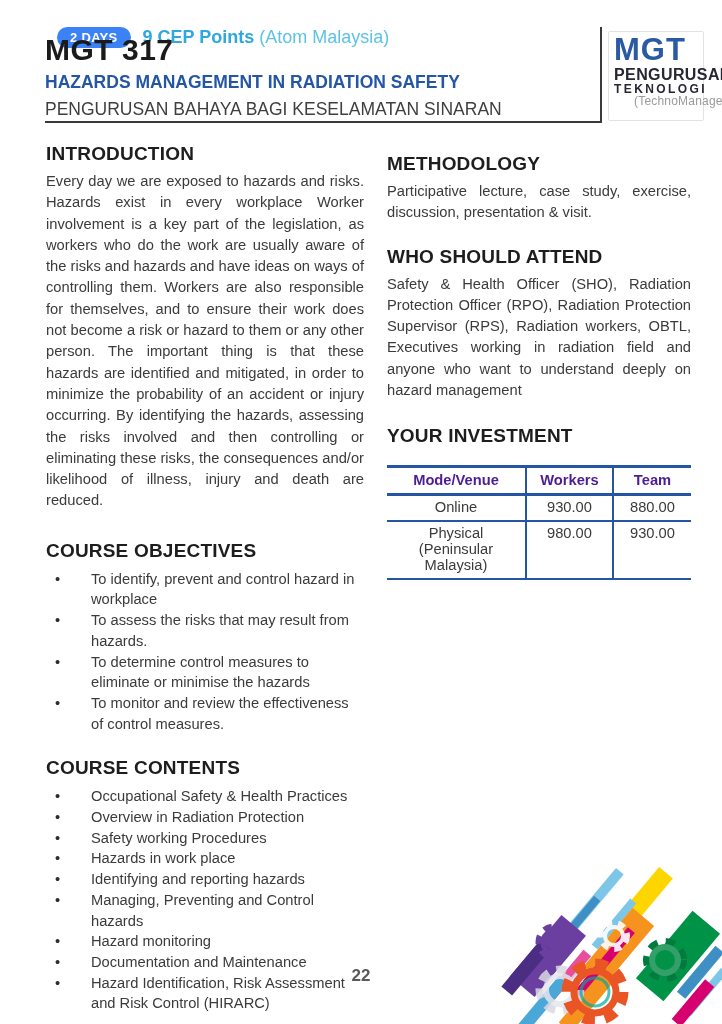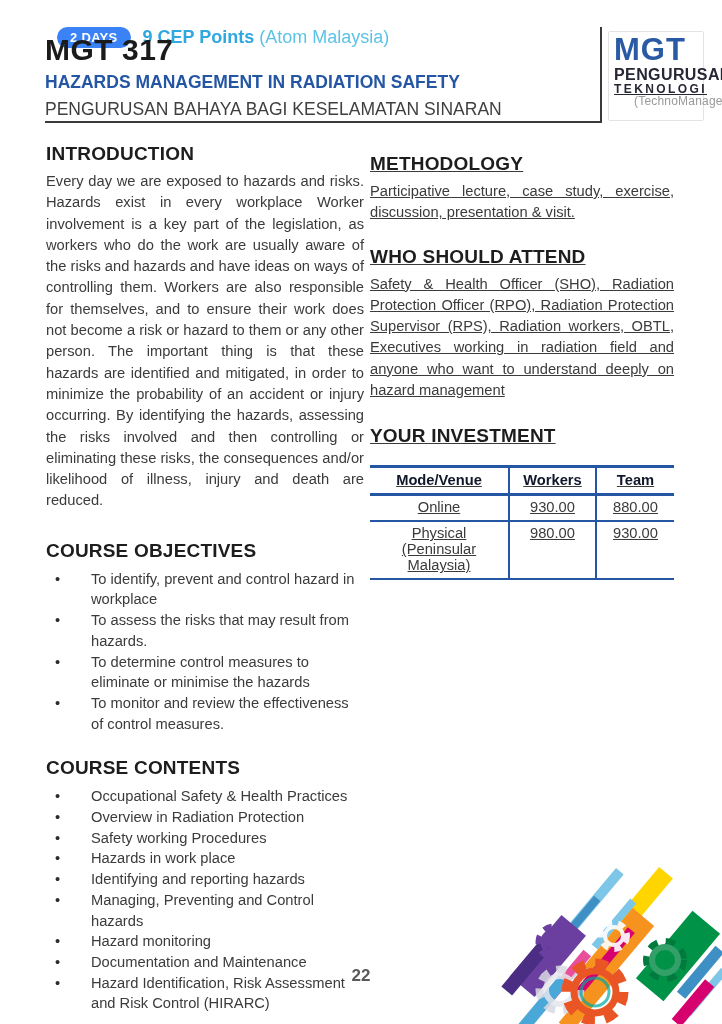--- a/index.html
+++ b/index.html
@@ -36,26 +36,26 @@
 
   .header-vline { position: absolute; left: 600px; top: 27px; width: 2px; height: 96px; background: #3a3a3a; }
   .header-hline { position: absolute; left: 45px; top: 121px; width: 557px; height: 2px; background: #3a3a3a; }
 
   .logo {
     position: absolute; left: 608px; top: 31px; width: 96px; height: 90px;
     padding: 2px 5px; border: 1px solid #e3e3e3; border-radius: 2px;
   }
   .logo-mgt { font-size: 31px; font-weight: bold; color: #2b5aa5; line-height: 32px; letter-spacing: 1px; font-stretch: condensed; }
   .logo-l2 { font-size: 16px; font-weight: bold; color: #262635; line-height: 14px; letter-spacing: 0.4px; margin-top: 2px; }
-  .logo-l3 { font-size: 12px; font-weight: bold; color: #262635; line-height: 14px; letter-spacing: 2.4px; text-decoration: underline; }
+  .logo-l3 { font-size: 12px; font-weight: bold; color: #262635; line-height: 14px; letter-spacing: 2.4px; }
   .logo-l4 { font-size: 12px; color: #9a9a9a; line-height: 10px; letter-spacing: 0.2px; padding-left: 20px; }
 
   
   .col-left  { position: absolute; left: 46px;  top: 142px; width: 318px; }
-  .col-right { position: absolute; left: 370px; top: 152px; width: 304px; text-decoration: underline; }
+  .col-right { position: absolute; left: 387px; top: 152px; width: 304px; }
 
   h2.sec {
     font-size: 19px; font-weight: bold; color: #1d1d1d;
     letter-spacing: 0.2px; line-height: 24px;
   }
   .body-text {
     font-size: 14.7px; line-height: 21.3px;
     color: #3b3b3b; text-align: justify; margin-top: 5px;
   }
 
@@ -78,21 +78,21 @@
   table.invest {
     width: 304px; margin-top: 17px;
     border-collapse: collapse;
     border-top: 3px solid #2456a4;
     border-bottom: 2px solid #2456a4;
   }
   table.invest th, table.invest td {
     font-size: 14.7px; text-align: center; vertical-align: top;
     padding: 3px 4px 5px 4px; color: #3b3b3b;
   }
-  table.invest th { font-weight: bold; color: #0f172a; padding-top: 4px; }
+  table.invest th { font-weight: bold; color: #4c1d95; padding-top: 4px; }
   table.invest thead tr { border-bottom: 3px solid #2456a4; }
   table.invest tbody tr { border-bottom: 2px solid #2456a4; }
   table.invest tbody tr:last-child { border-bottom: none; }
   table.invest .c2, table.invest .c3 { border-left: 2px solid #2456a4; }
   table.invest .c1 { width: 139px; }
   table.invest .c2 { width: 87px; }
   table.invest .c3 { width: 78px; }
 
   
   .page-number {

